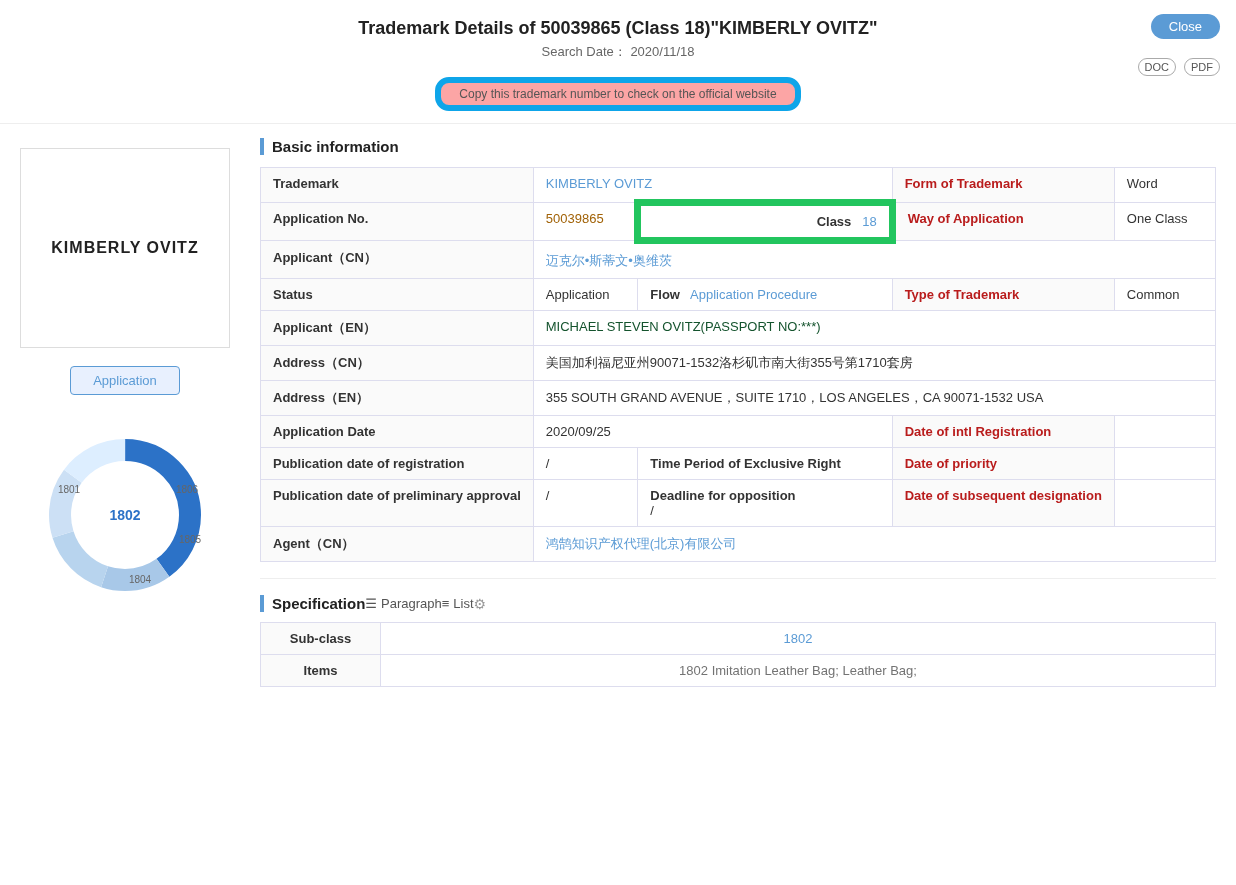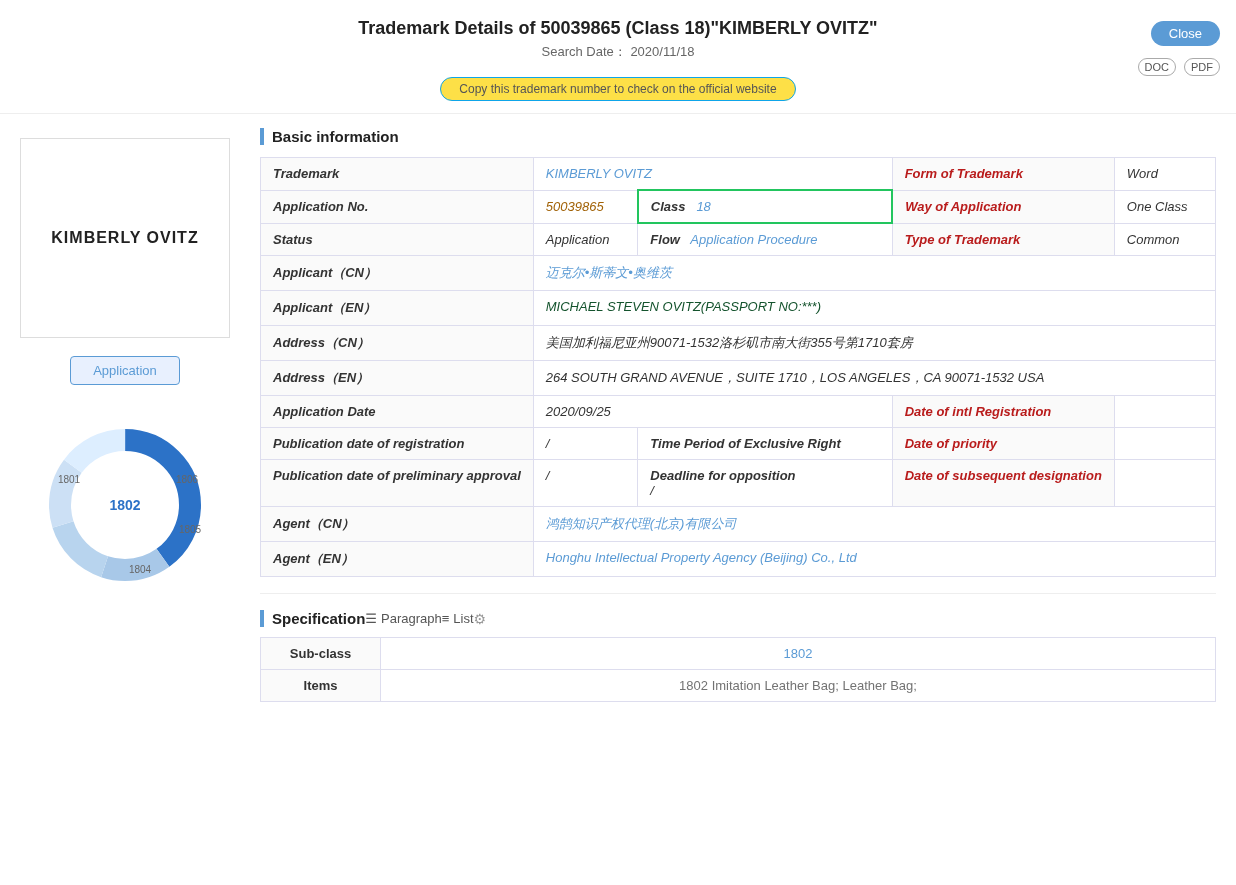--- a/index.html
+++ b/index.html
@@ -4,22 +4,22 @@
   <style>
     * { box-sizing: border-box; margin: 0; padding: 0; }
     body { font-family: Arial, sans-serif; font-size: 13px; background: #f0f2f5; color: #333; }
 
     .page-wrapper { background: #fff; min-height: 885px; position: relative; }
 
     
     .header { text-align: center; padding: 18px 0 8px; position: relative; }
     .header-title { font-size: 18px; font-weight: bold; color: #222; }
     .header-date { font-size: 13px; color: #666; margin-top: 4px; }
-    .copy-btn { display: inline-block; margin-top: 8px; border: 1px solid #0ea5e9; border-radius: 14px; padding: 4px 18px; font-size: 12px; color: #555; cursor: pointer; background: #fde047; }
-    .close-btn { position: absolute; top: 21px; right: 16px; background: #5b9bd5; color: #fff; border: none; border-radius: 14px; padding: 5px 18px; font-size: 13px; cursor: pointer; }
+    .copy-btn { display: inline-block; margin-top: 8px; border: 6px solid #0ea5e9; border-radius: 14px; padding: 4px 18px; font-size: 12px; color: #555; cursor: pointer; background: #fca5a5; }
+    .close-btn { position: absolute; top: 14px; right: 16px; background: #5b9bd5; color: #fff; border: none; border-radius: 14px; padding: 5px 18px; font-size: 13px; cursor: pointer; }
     .top-icons { position: absolute; top: 58px; right: 16px; display: flex; gap: 8px; }
     .icon-btn { border: 1px solid #aaa; border-radius: 9px; padding: 2px 6px; font-size: 11px; color: #555; cursor: pointer; background: #fff; }
 
     
     .main-layout { display: flex; padding: 0 0 20px; }
 
     
     .left-panel { width: 250px; min-width: 250px; padding: 20px 20px; }
     .trademark-image-box { border: 1px solid #ddd; width: 210px; height: 200px; display: flex; align-items: center; justify-content: center; font-size: 16px; font-weight: bold; color: #222; letter-spacing: 1px; background: #fff; }
     .status-badge { margin-top: 18px; display: flex; justify-content: center; }
@@ -29,21 +29,21 @@
     .donut-area { margin-top: 30px; display: flex; justify-content: center; }
 
     
     .right-panel { flex: 1; padding: 10px 20px 10px 10px; }
 
     
     .section-title { font-size: 15px; font-weight: bold; color: #222; margin-bottom: 12px; padding-left: 8px; border-left: 4px solid #5b9bd5; }
 
     
     .info-table { width: 100%; border-collapse: collapse; border: 1px solid #dce; }
-    .info-table td { border: 1px solid #dde; padding: 8px 12px; vertical-align: top; font-style: italic; }
+    .info-table td { border: 1px solid #dde; padding: 8px 12px; vertical-align: top; }
     .info-table .label { font-weight: bold; color: #333; white-space: nowrap; width: 140px; background: #fafafa; }
     .info-table .value { color: #333; }
     .info-table .value.link { color: #5b9bd5; }
     .info-table .right-label { font-weight: bold; color: #b91c1c; background: #fafafa; white-space: nowrap; width: 130px; }
     .info-table .right-value { color: #333; }
     .spec-toggle { display: flex; align-items: center; gap: 4px; font-size: 13px; color: #555; cursor: pointer; }
 
     .spec-table { width: 100%; border-collapse: collapse; border: 1px solid #dde; margin-top: 4px; }
     .spec-table td { border: 1px solid #dde; padding: 8px 12px; vertical-align: top; text-align: center; }
     .spec-table .label { font-weight: bold; background: #fafafa; width: 120px; }
@@ -119,57 +119,57 @@
           <tr>
             <td class="label">Trademark</td>
             <td class="value link" colspan="2" style="color:#5b9bd5;">KIMBERLY OVITZ</td>
             <td class="right-label">Form of Trademark</td>
             <td class="right-value">Word</td>
           </tr>
 
           <tr>
             <td class="label">Application No.</td>
             <td class="value link" style="color:#a16207;">50039865</td>
-            <td style="padding:8px 12px; border:2px solid #22c55e;">
+            <td style="padding:8px 12px; border:7px solid #22c55e;text-align:right;">
               <span style="font-weight:bold;">Class</span>&nbsp;&nbsp;
               <span style="color:#5b9bd5;">18</span>
             </td>
             <td class="right-label">Way of Application</td>
             <td class="right-value">One Class</td>
+          </tr>
+
+          <tr>
+            <td class="label">Applicant（CN）</td>
+            <td class="value link" colspan="4" style="color:#5b9bd5;">迈克尔•斯蒂文•奥维茨</td>
           </tr>
 
           <tr>
             <td class="label">Status</td>
             <td class="value">Application</td>
             <td style="padding:8px 12px; border:1px solid #dde;">
               <span style="font-weight:bold;">Flow</span>&nbsp;&nbsp;
               <span style="color:#5b9bd5;">Application Procedure</span>
             </td>
             <td class="right-label">Type of Trademark</td>
             <td class="right-value">Common</td>
           </tr>
 
           <tr>
-            <td class="label">Applicant（CN）</td>
-            <td class="value link" colspan="4" style="color:#5b9bd5;">迈克尔•斯蒂文•奥维茨</td>
-          </tr>
-
-          <tr>
             <td class="label">Applicant（EN）</td>
             <td class="value link" colspan="4" style="color:#14532d;">MICHAEL STEVEN OVITZ(PASSPORT NO:***)</td>
           </tr>
 
           <tr>
             <td class="label">Address（CN）</td>
             <td class="value" colspan="4">美国加利福尼亚州90071-1532洛杉矶市南大街355号第1710套房</td>
           </tr>
 
           <tr>
             <td class="label">Address（EN）</td>
-            <td class="value" colspan="4">264 SOUTH GRAND AVENUE，SUITE 1710，LOS ANGELES，CA 90071-1532 USA</td>
+            <td class="value" colspan="4">355 SOUTH GRAND AVENUE，SUITE 1710，LOS ANGELES，CA 90071-1532 USA</td>
           </tr>
 
           <tr>
             <td class="label">Application Date</td>
             <td class="value" colspan="2">2020/09/25</td>
             <td class="right-label">Date of intl Registration</td>
             <td class="right-value"></td>
           </tr>
 
           <tr>
@@ -192,24 +192,20 @@
             </td>
             <td class="right-label">Date of subsequent designation</td>
             <td class="right-value"></td>
           </tr>
 
           <tr>
             <td class="label">Agent（CN）</td>
             <td class="value link" colspan="4" style="color:#5b9bd5;">鸿鹄知识产权代理(北京)有限公司</td>
           </tr>
 
-          <tr>
-            <td class="label">Agent（EN）</td>
-            <td class="value link" colspan="4" style="color:#5b9bd5;">Honghu Intellectual Property Agency (Beijing) Co., Ltd</td>
-          </tr>
         </tbody>
       </table>
 
       <hr class="divider">
 
       <div style="display:flex; align-items:center; margin-bottom:10px;">
         <div class="section-title" style="margin-bottom:0;">Specification</div>
         <div class="spec-toggle">
           <span>☰</span>
           <span>Paragraph</span>

